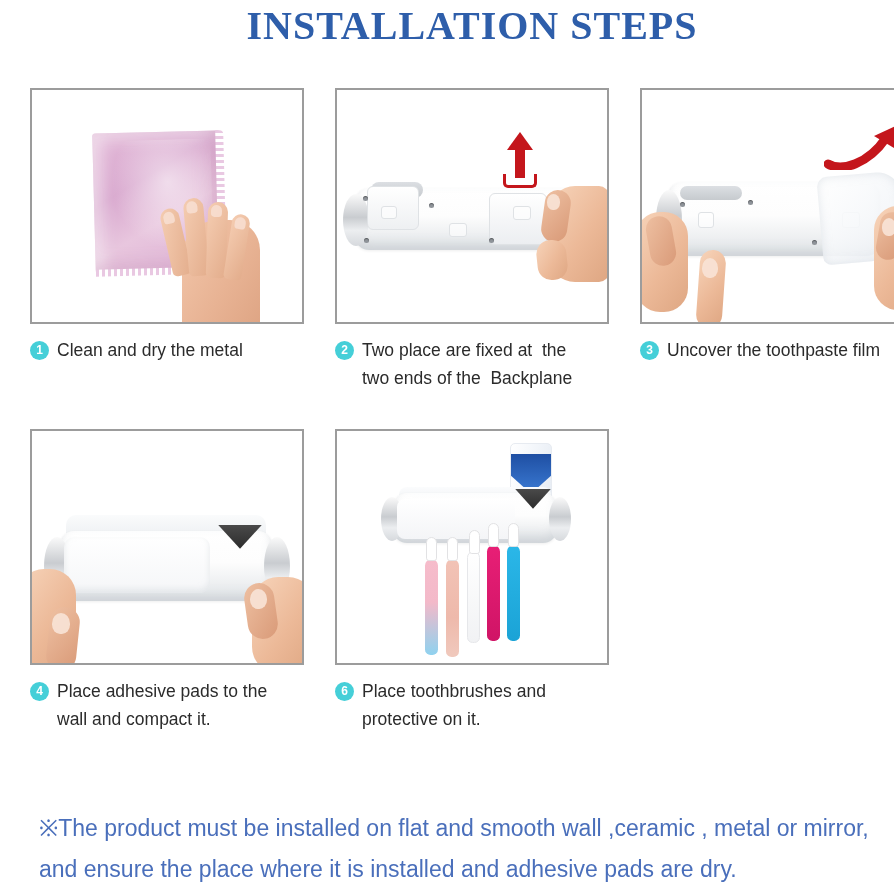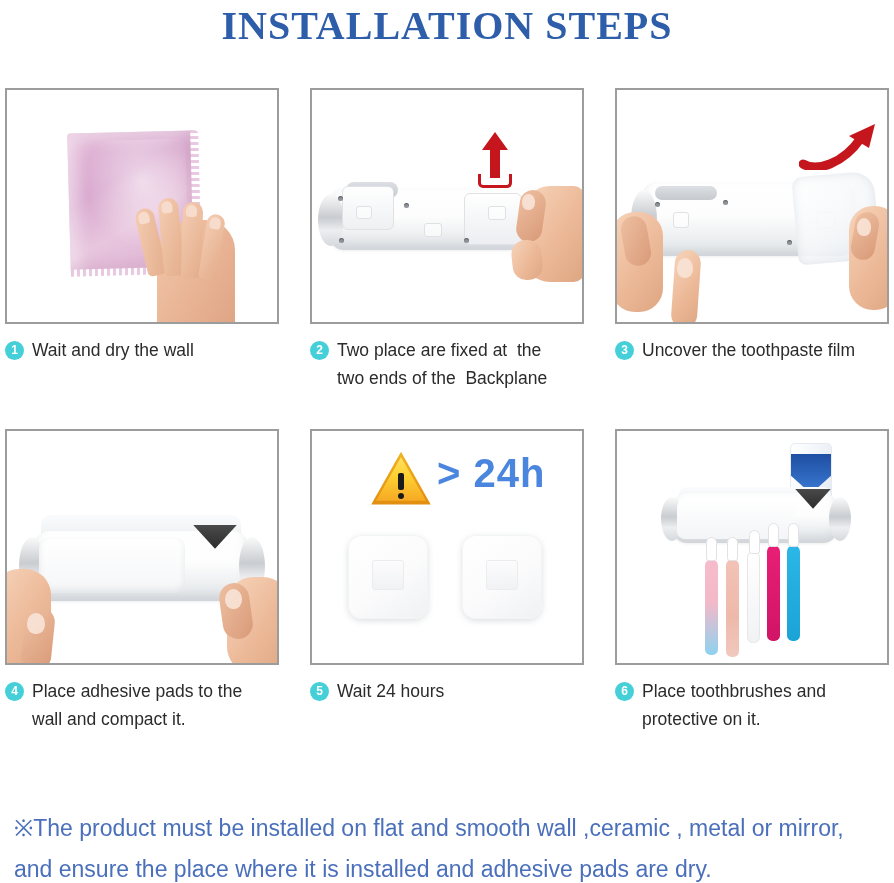--- a/index.html
+++ b/index.html
@@ -2,21 +2,21 @@
 <html><head>
 <meta charset="utf-8">
 <style>
   * { box-sizing: border-box; margin: 0; padding: 0; }
   html, body {
     width: 894px; height: 883px;
     background: #ffffff;
     font-family: "Liberation Sans", sans-serif;
     overflow: hidden;
   }
-  .page { position: relative; width: 786px; height: 883px; background: #fff; }
+  .page { position: relative; width: 786px; height: 883px; background: #fff; margin-left: 25px; }
 
   
   .title {
     position: absolute; top: 2px; left: 0; width: 894px;
     text-align: center;
     font-family: "Liberation Serif", serif;
     font-weight: bold;
     font-size: 40px;
     letter-spacing: 1px;
     color: #2e5eaa;
@@ -257,21 +257,21 @@
             <div class="fin f3">
                 <span class="nail"></span>
               </div>
             <div class="fin f4">
                 <span class="nail"></span>
               </div>
           </div>
         </div>
         <div class="caption">
           <span class="badge">1</span>
-          <span class="cap-text">Wait and dry the wall</span>
+          <span class="cap-text">Clean and dry the metal</span>
         </div>
       </div>
 
       <div class="cell c2">
         <div class="frame">
 
           <div class="dev-body" style="left:18px; top:98px; width:226px; height:62px;"></div>
           <div class="dev-cap" style="left:6px; top:104px; width:26px; height:52px;"></div>
           <div class="dev-slot" style="left:34px; top:92px; width:52px; height:16px;"></div>
           <div class="dev-sq" style="left:30px; top:96px; width:52px; height:44px; border-radius:6px; background:linear-gradient(180deg,#fff,#eef0f2);"></div>
@@ -359,37 +359,20 @@
           <div class="skin dark" style="left:214px; top:152px; width:30px; height:56px; border-radius:15px; transform:rotate(-8deg);"></div>
           <div class="nail2" style="left:218px; top:158px; width:17px; height:20px;"></div>
         </div>
         <div class="caption">
           <span class="badge">4</span>
           <span class="cap-text">Place adhesive pads to the
 wall and compact it.</span>
         </div>
       </div>
 
-      <div class="cell c5">
-        <div class="frame">
-          <div class="warn-tri">
-            <div class="outer"></div>
-              <div class="inner"></div>
-            <div class="bang"></div>
-              <div class="dot"></div>
-          </div>
-          <div class="h24">&gt; 24h</div>
-          <div class="pad" style="left:36px; top:104px;"></div>
-          <div class="pad" style="left:150px; top:104px;"></div>
-        </div>
-        <div class="caption">
-          <span class="badge">5</span>
-          <span class="cap-text">Wait 24 hours</span>
-        </div>
-      </div>
 
       <div class="cell c6">
         <div class="frame">
 
           <div class="tube" style="left:173px; top:12px;">
             <div class="wave"></div>
           </div>
           <div class="cap" style="position:absolute; left:182px; top:100px; width:24px; height:10px;
                       background:linear-gradient(180deg,#e8ecf1,#ccd2da); border-radius:0 0 4px 4px;"></div>
 

